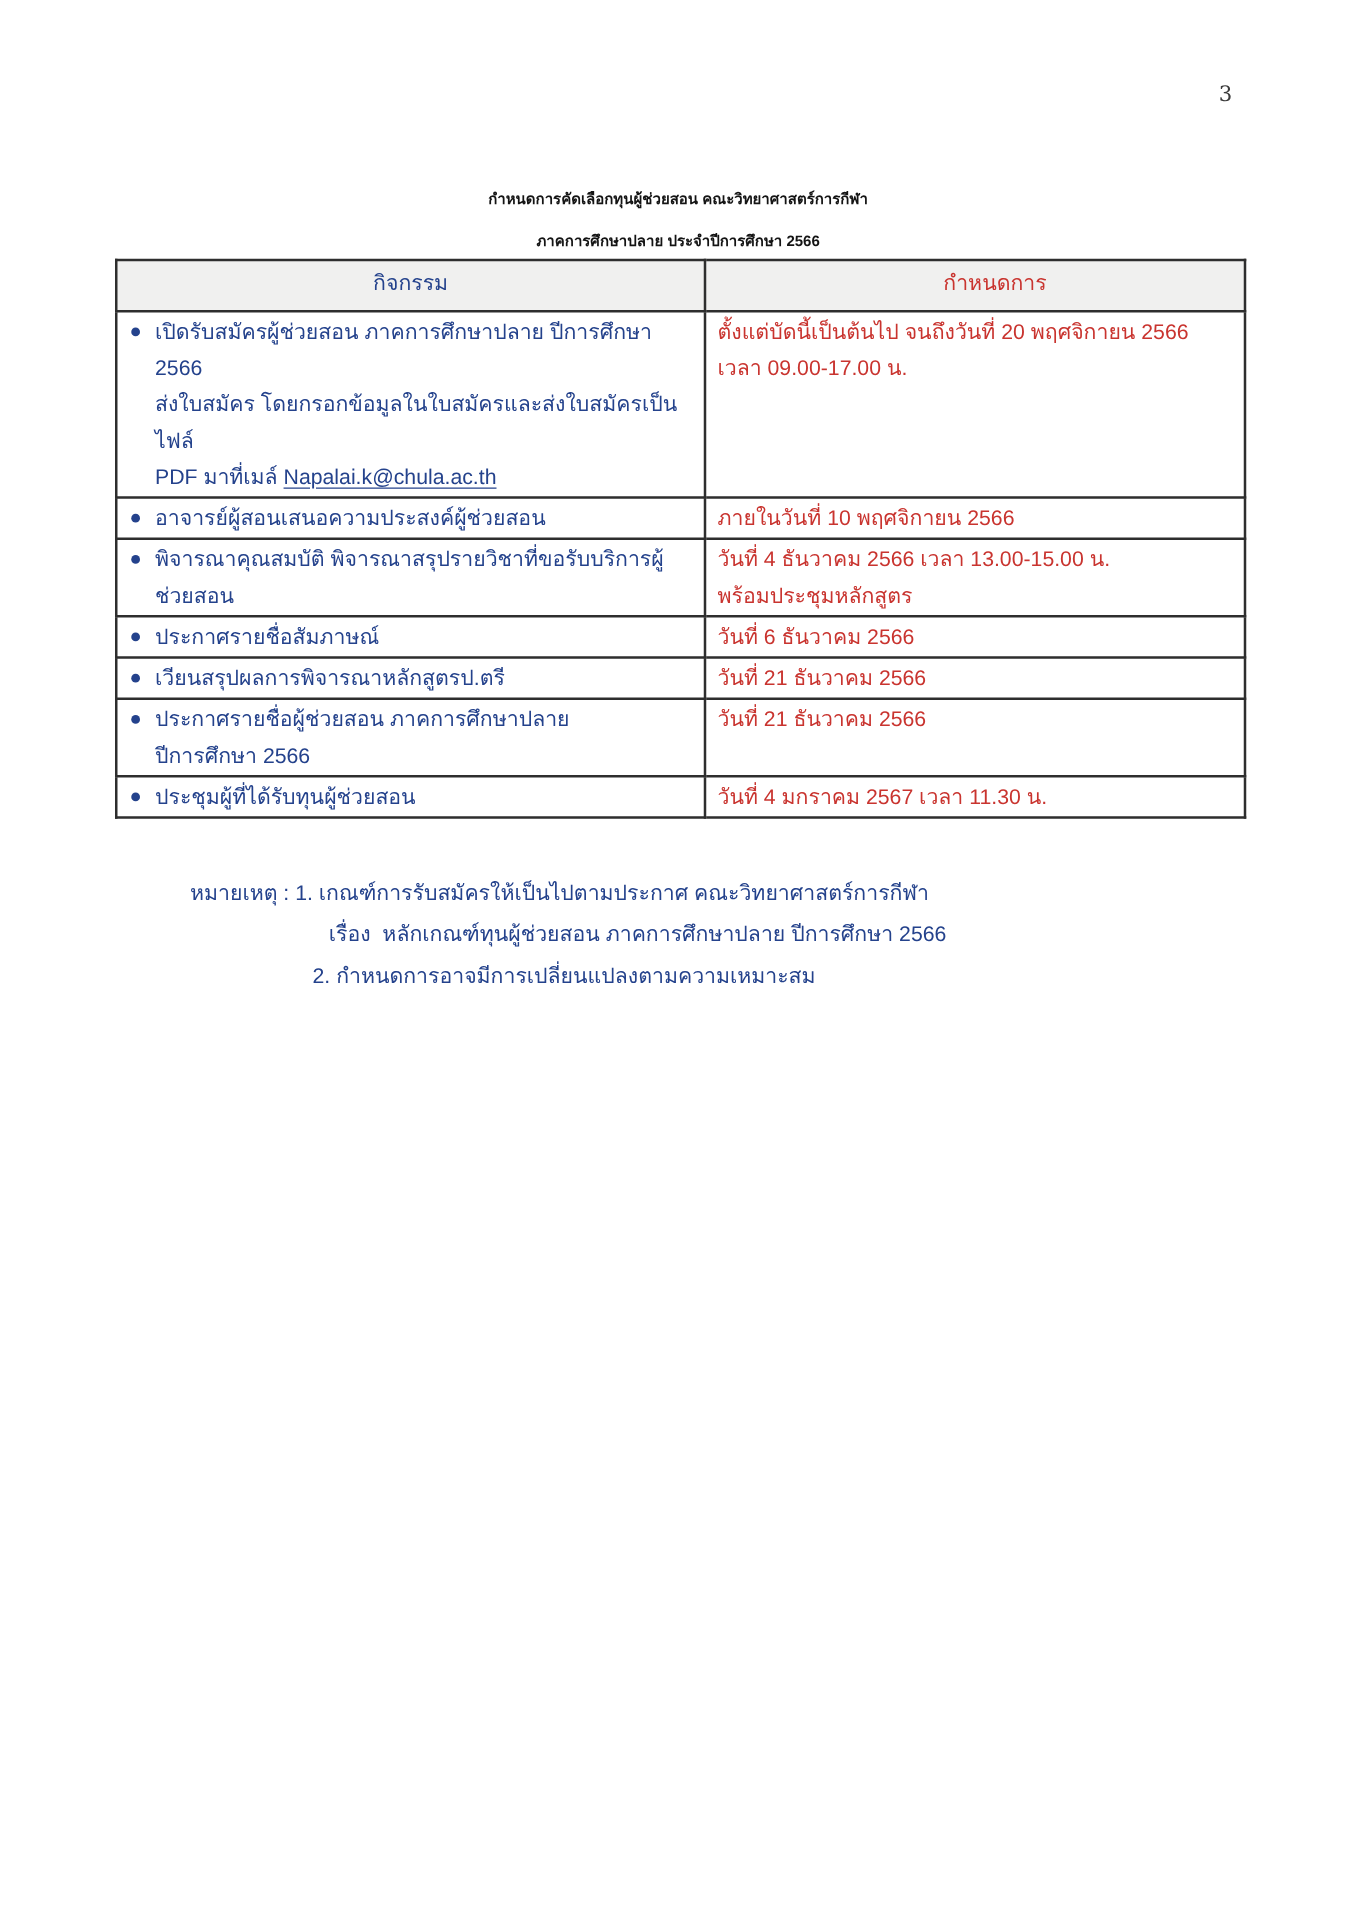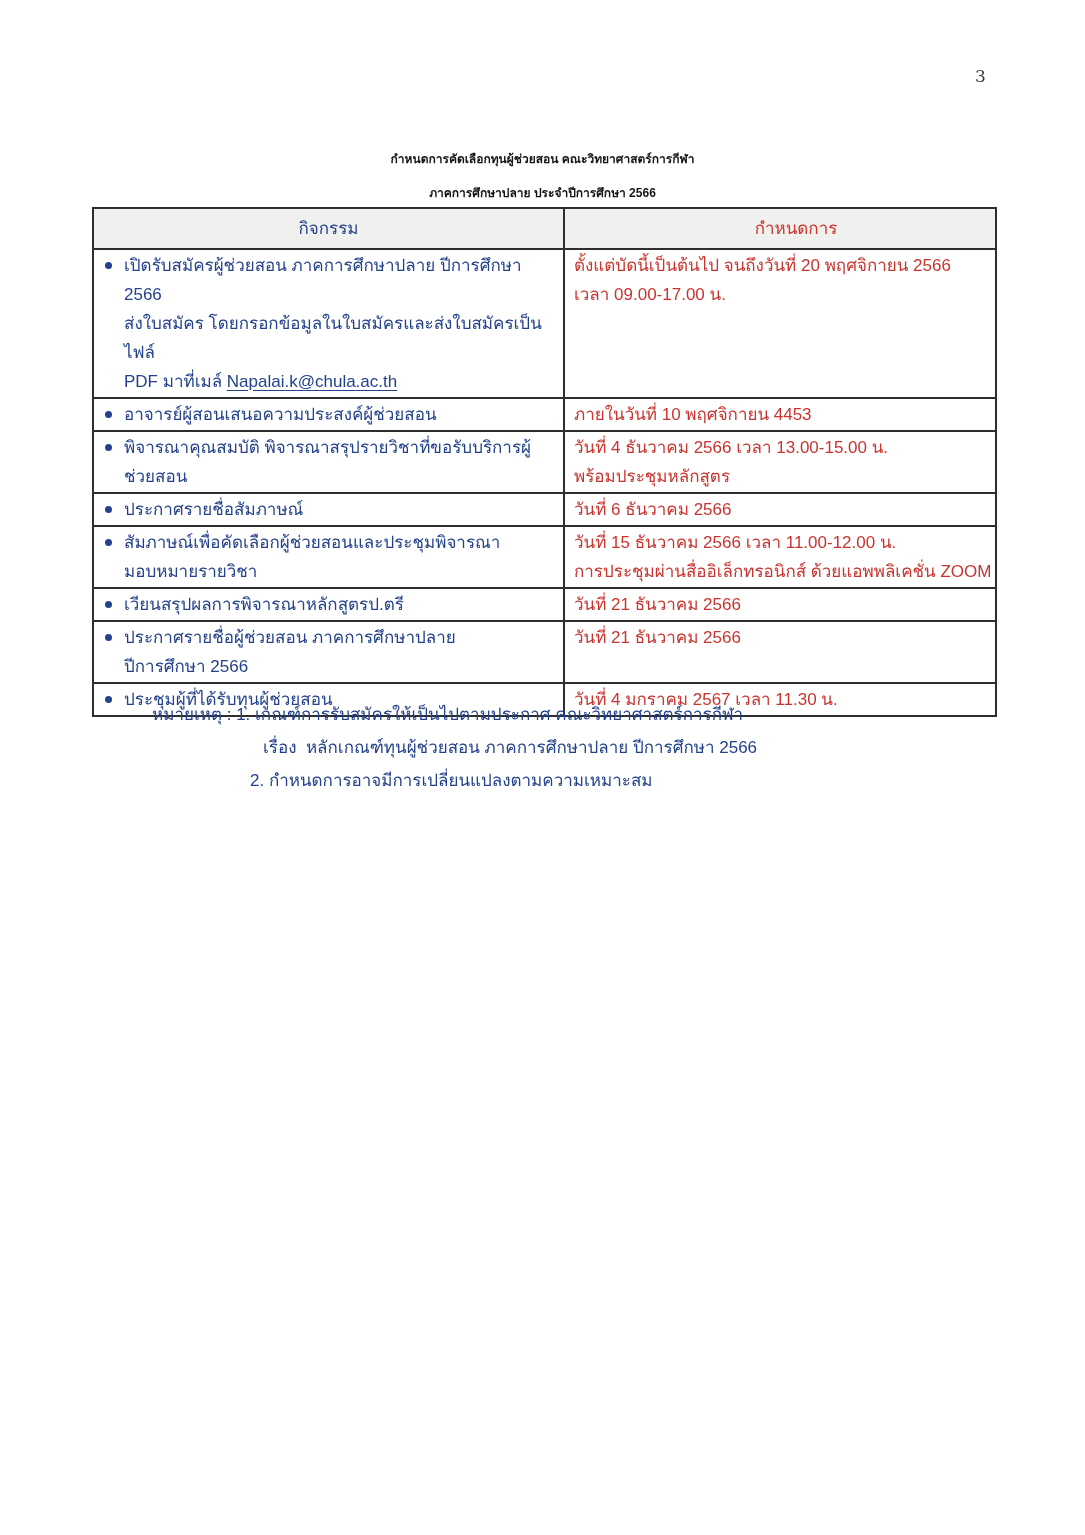--- a/index.html
+++ b/index.html
@@ -42,20 +42,21 @@
     border:2px solid var(--border);
     vertical-align:top;
     font-size:17px;
     line-height:29px;
   }
   .schedule-table th{
     background:var(--header-bg);
     font-weight:400;
     text-align:center;
     padding:5px 4px;
+    font-family:Liberation Mono, monospace;
   }
   th.h-act{color:var(--activity-text);}
   th.h-sch{color:var(--schedule-text);padding-left:36px;}
   td.td-act{color:var(--activity-text);padding:1px 6px 1px 10px;}
   td.td-sch{color:var(--schedule-text);padding:1px 0 1px 9px;}
   .cell-inner{display:flex;align-items:flex-start;}
   .bullet{
     flex:0 0 auto;
     width:7px;height:7px;border-radius:50%;
     background:var(--activity-text);
@@ -116,21 +117,21 @@
         </td>
       </tr>
       <tr>
         <td class="td-act">
           <div class="cell-inner">
             <span class="bullet"></span>
             <span class="txt">อาจารย์ผู้สอนเสนอความประสงค์ผู้ช่วยสอน</span>
           </div>
         </td>
         <td class="td-sch">
-          <span class="txt">ภายในวันที่ 10 พฤศจิกายน 4453</span>
+          <span class="txt">ภายในวันที่ 10 พฤศจิกายน 2566</span>
         </td>
       </tr>
       <tr>
         <td class="td-act">
           <div class="cell-inner">
             <span class="bullet"></span>
             <span class="txt">พิจารณาคุณสมบัติ พิจารณาสรุปรายวิชาที่ขอรับบริการผู้ช่วยสอน</span>
           </div>
         </td>
         <td class="td-sch">
@@ -140,33 +141,20 @@
       </tr>
       <tr>
         <td class="td-act">
           <div class="cell-inner">
             <span class="bullet"></span>
             <span class="txt">ประกาศรายชื่อสัมภาษณ์</span>
           </div>
         </td>
         <td class="td-sch">
           <span class="txt">วันที่ 6 ธันวาคม 2566</span>
-        </td>
-      </tr>
-      <tr>
-        <td class="td-act">
-          <div class="cell-inner">
-            <span class="bullet"></span>
-            <span class="txt">สัมภาษณ์เพื่อคัดเลือกผู้ช่วยสอนและประชุมพิจารณา
-มอบหมายรายวิชา</span>
-          </div>
-        </td>
-        <td class="td-sch">
-          <span class="txt">วันที่ 15 ธันวาคม 2566 เวลา 11.00-12.00 น.
-การประชุมผ่านสื่ออิเล็กทรอนิกส์ ด้วยแอพพลิเคชั่น ZOOM</span>
         </td>
       </tr>
       <tr>
         <td class="td-act">
           <div class="cell-inner">
             <span class="bullet"></span>
             <span class="txt">เวียนสรุปผลการพิจารณาหลักสูตรป.ตรี</span>
           </div>
         </td>
         <td class="td-sch">

